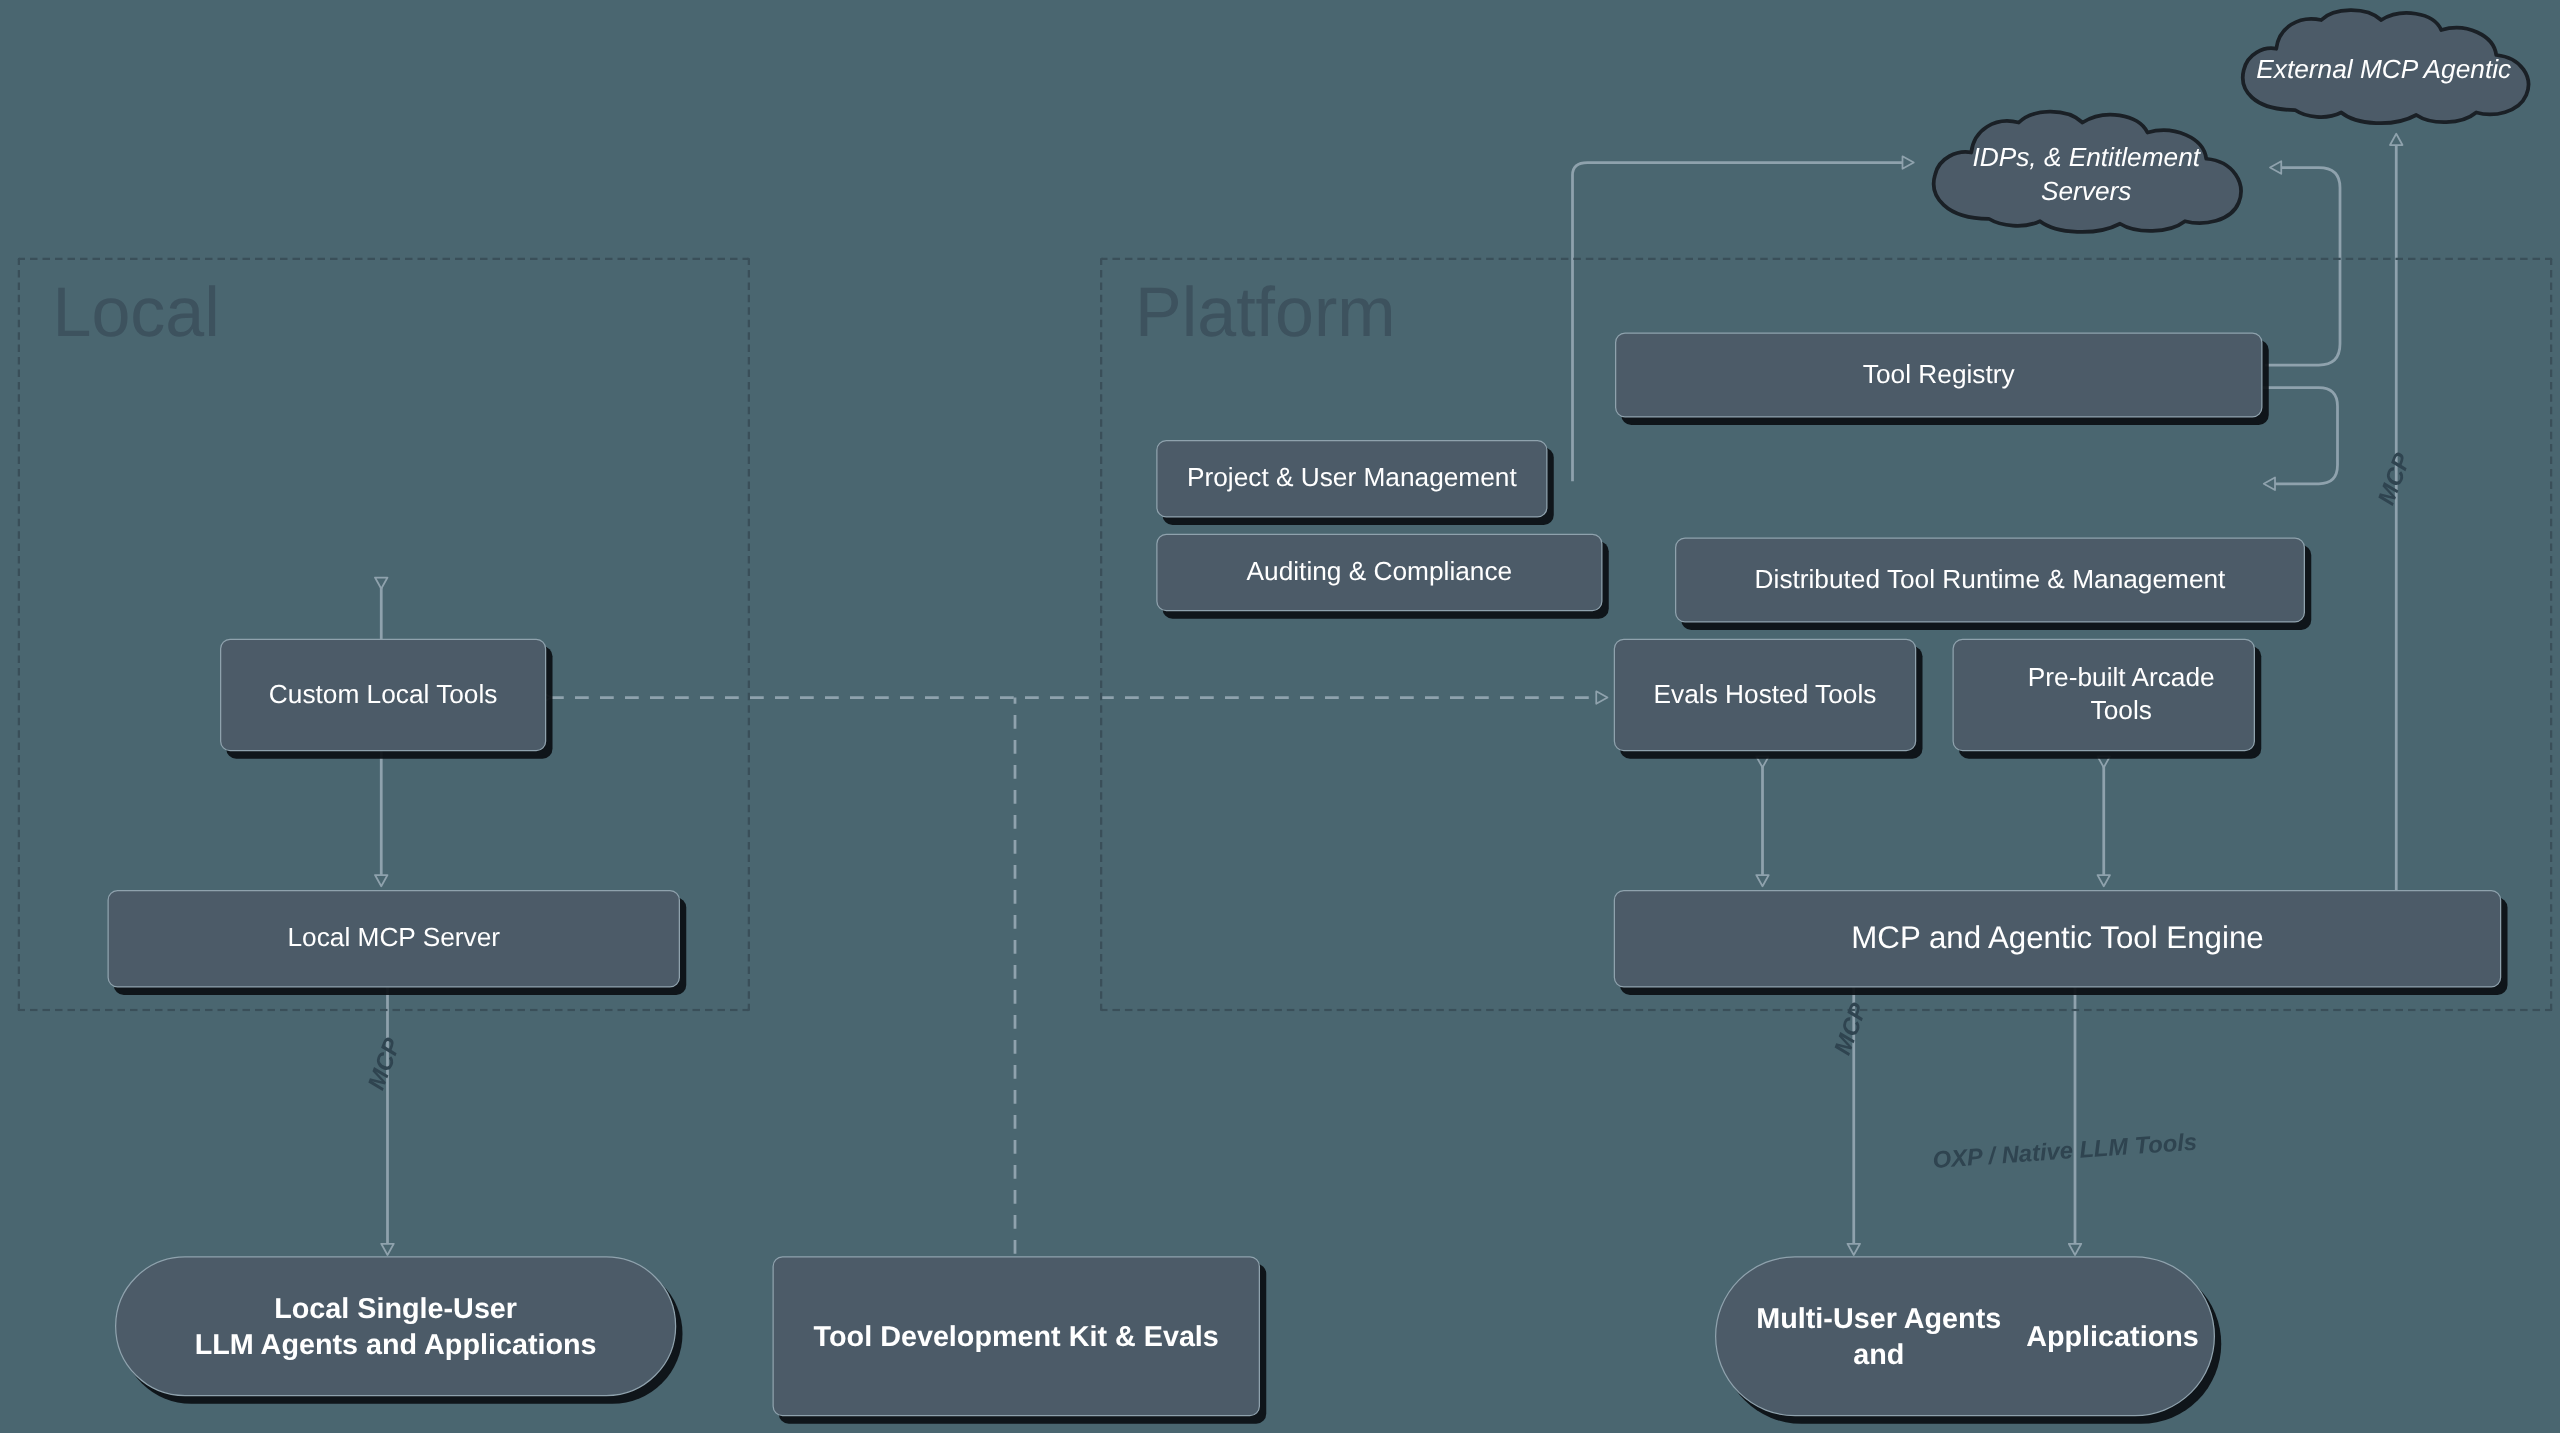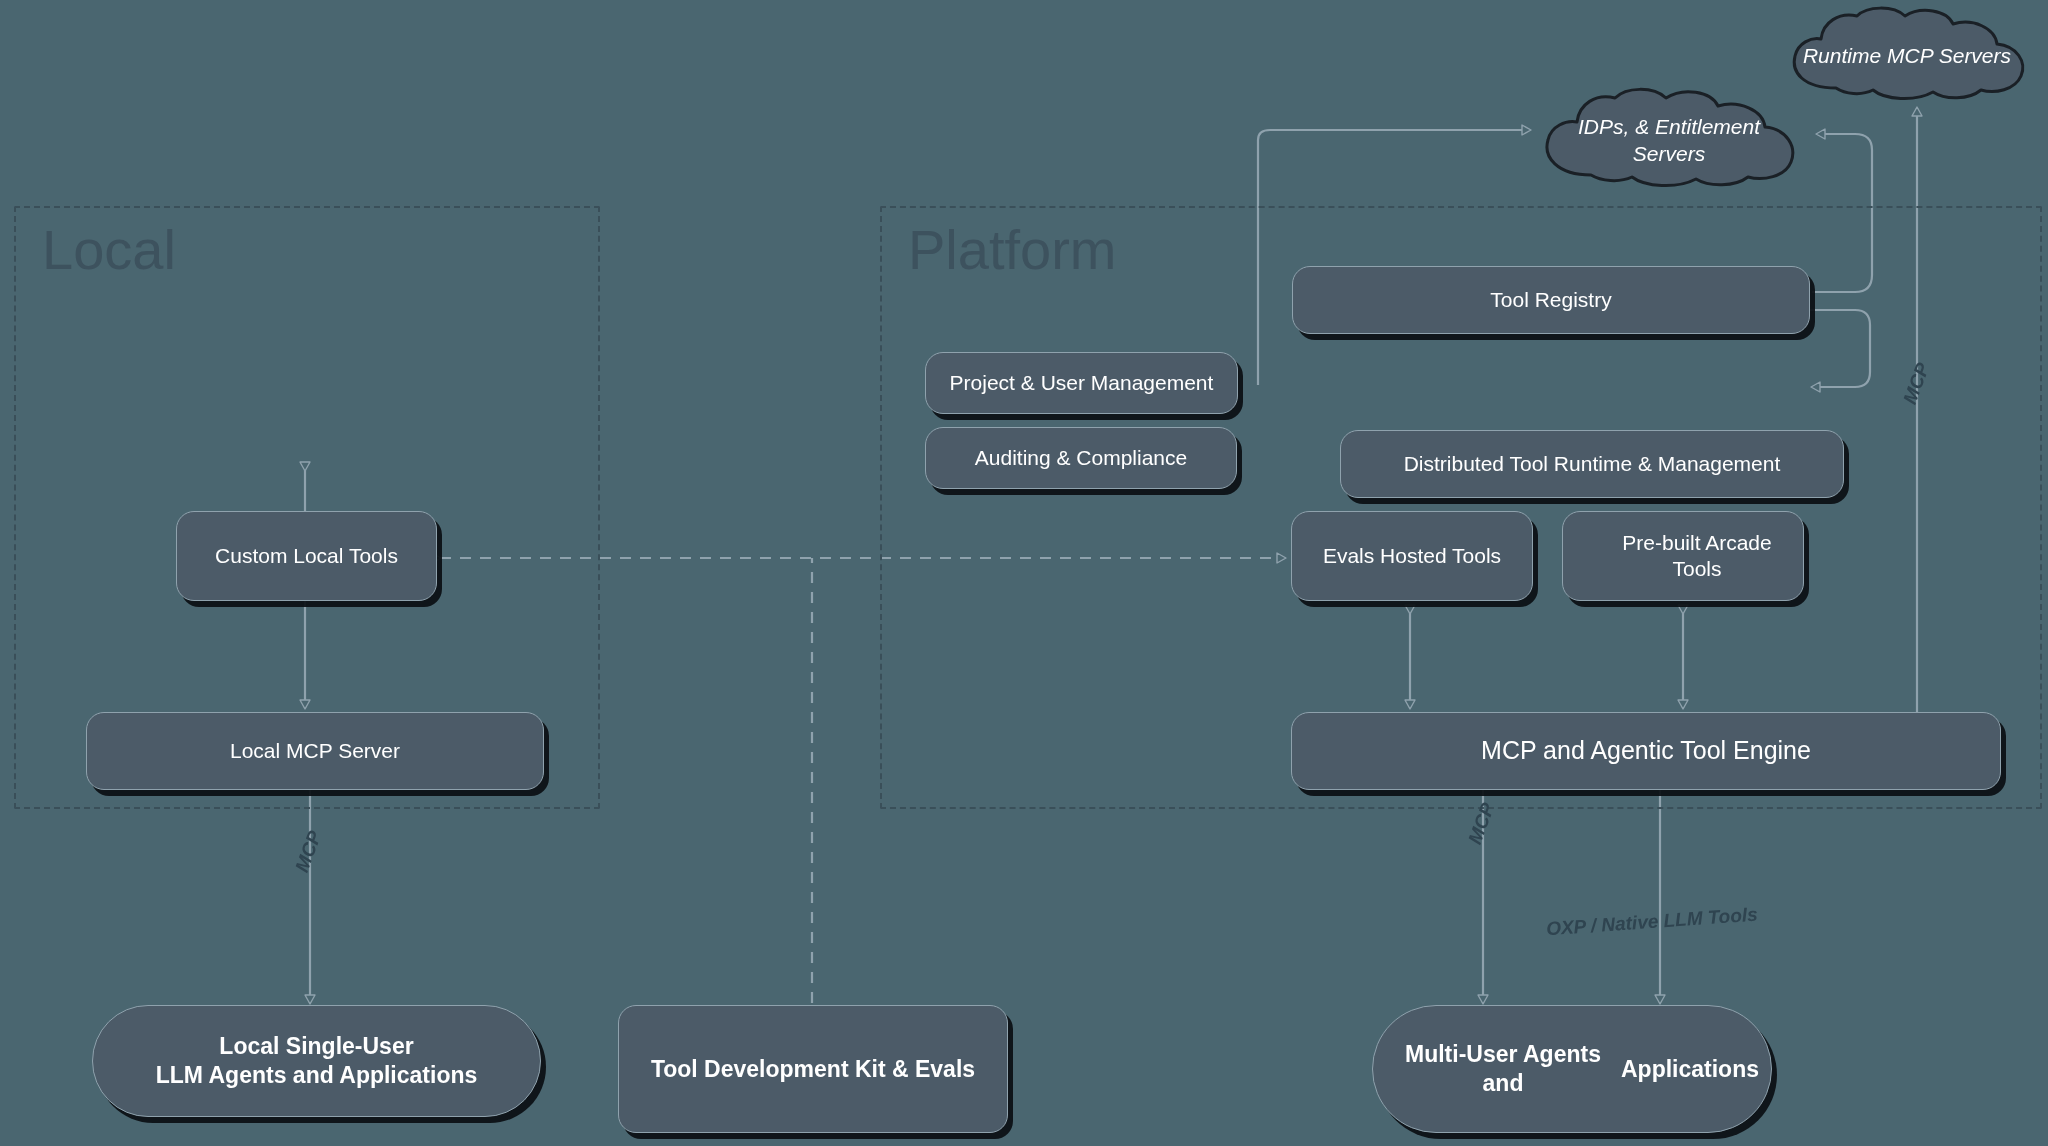--- a/index.html
+++ b/index.html
@@ -7,21 +7,21 @@
   #stage{position:relative;width:2048px;height:1146px;background:#4a6670;overflow:hidden;}
   svg#canvas{position:absolute;inset:0;width:2048px;height:1146px;}
 
   
   .zone{position:absolute;border:2px dashed #3a4f59;border-radius:2px;box-sizing:border-box;}
   .zone-title{position:absolute;font-size:56px;font-weight:400;color:#3d525e;letter-spacing:0px;
               white-space:nowrap;line-height:1;}
 
   
   .node{position:absolute;box-sizing:border-box;background:#4c5b68;border:1.5px solid #8fa2ad;
-        border-radius:18px;box-shadow:5px 6px 0 rgba(10,14,18,.92);
+        border-radius:8px;box-shadow:5px 6px 0 rgba(10,14,18,.92);
         display:flex;align-items:center;justify-content:center;text-align:center;
         color:#ffffff;font-size:21px;font-weight:400;padding:4px 12px;line-height:1.25;}
   .node.bold{font-weight:700;font-size:23px;}
   .node.pill{border-radius:999px;}
   .node.big{font-size:25px;}
 
   
   .cloud{position:absolute;}
   .cloud .lbl{position:absolute;inset:0;display:flex;align-items:center;justify-content:center;
               text-align:center;color:#fff;font-size:21px;font-style:italic;font-weight:400;
@@ -84,21 +84,21 @@
   <div class="cloud" style="left:1776px;top:4px;width:262px;height:104px;">
     <svg viewBox="0 0 262 104" width="262" height="104" xmlns="http://www.w3.org/2000/svg">
       <g transform="translate(5,6)">
         <path d="M55,78 C22,78 10,62 14,46 C17,33 30,27 40,29 C42,12 58,2 76,6
                  C86,-4 112,-5 124,6 C140,-4 166,0 172,14 C192,8 214,18 216,34
                  C236,36 246,52 240,66 C234,80 214,84 200,80
                  C188,90 164,90 152,82 C134,92 104,90 92,80
                  C80,86 64,84 55,78 Z" fill="#4c5b68" stroke="#1a2026" stroke-width="3" stroke-linejoin="round"></path>
       </g>
     </svg>
-    <div class="lbl">Runtime MCP Servers</div>
+    <div class="lbl">External MCP Agentic</div>
   </div>
 
   <div class="cloud" style="left:1528px;top:85px;width:282px;height:110px;">
     <svg viewBox="0 0 282 110" width="282" height="110" xmlns="http://www.w3.org/2000/svg">
       <g transform="translate(5,6)">
         <path d="M58,84 C24,84 10,66 15,49 C18,35 33,29 44,31 C46,13 63,2 82,7
                  C93,-4 120,-5 133,7 C150,-4 178,0 185,15 C206,9 230,19 232,36
                  C254,38 264,56 258,71 C252,86 230,90 215,86
                  C202,96 176,96 163,88 C144,98 112,96 99,86
                  C86,92 68,90 58,84 Z" fill="#4c5b68" stroke="#1a2026" stroke-width="3" stroke-linejoin="round"></path>
@@ -113,21 +113,21 @@
 
   <div class="node pill bold" style="left:92px;top:1005px;width:449px;height:112px;flex-direction:column;">
     <span>Local Single-User</span>
     <span>LLM Agents and Applications</span>
   </div>
 
   <div class="node bold" style="left:618px;top:1005px;width:390px;height:128px;">Tool Development Kit &amp; Evals</div>
 
   <div class="node" style="left:925px;top:352px;width:313px;height:62px;">Project &amp; User Management</div>
 
-  <div class="node" style="left:925px;top:427px;width:312px;height:62px;">Auditing &amp; Compliance</div>
+  <div class="node" style="left:925px;top:427px;width:357px;height:62px;">Auditing &amp; Compliance</div>
 
   <div class="node" style="left:1292px;top:266px;width:518px;height:68px;">Tool Registry</div>
 
 
   <div class="node" style="left:1292px;top:430px;width:504px;height:68px;margin-left:48px;">Distributed Tool Runtime &amp; Management</div>
 
   <div class="node" style="left:1291px;top:511px;width:242px;height:90px;">Evals Hosted Tools</div>
 
   <div class="node" style="left:1562px;top:511px;width:242px;height:90px;padding-left:40px;">Pre-built Arcade Tools</div>
 

